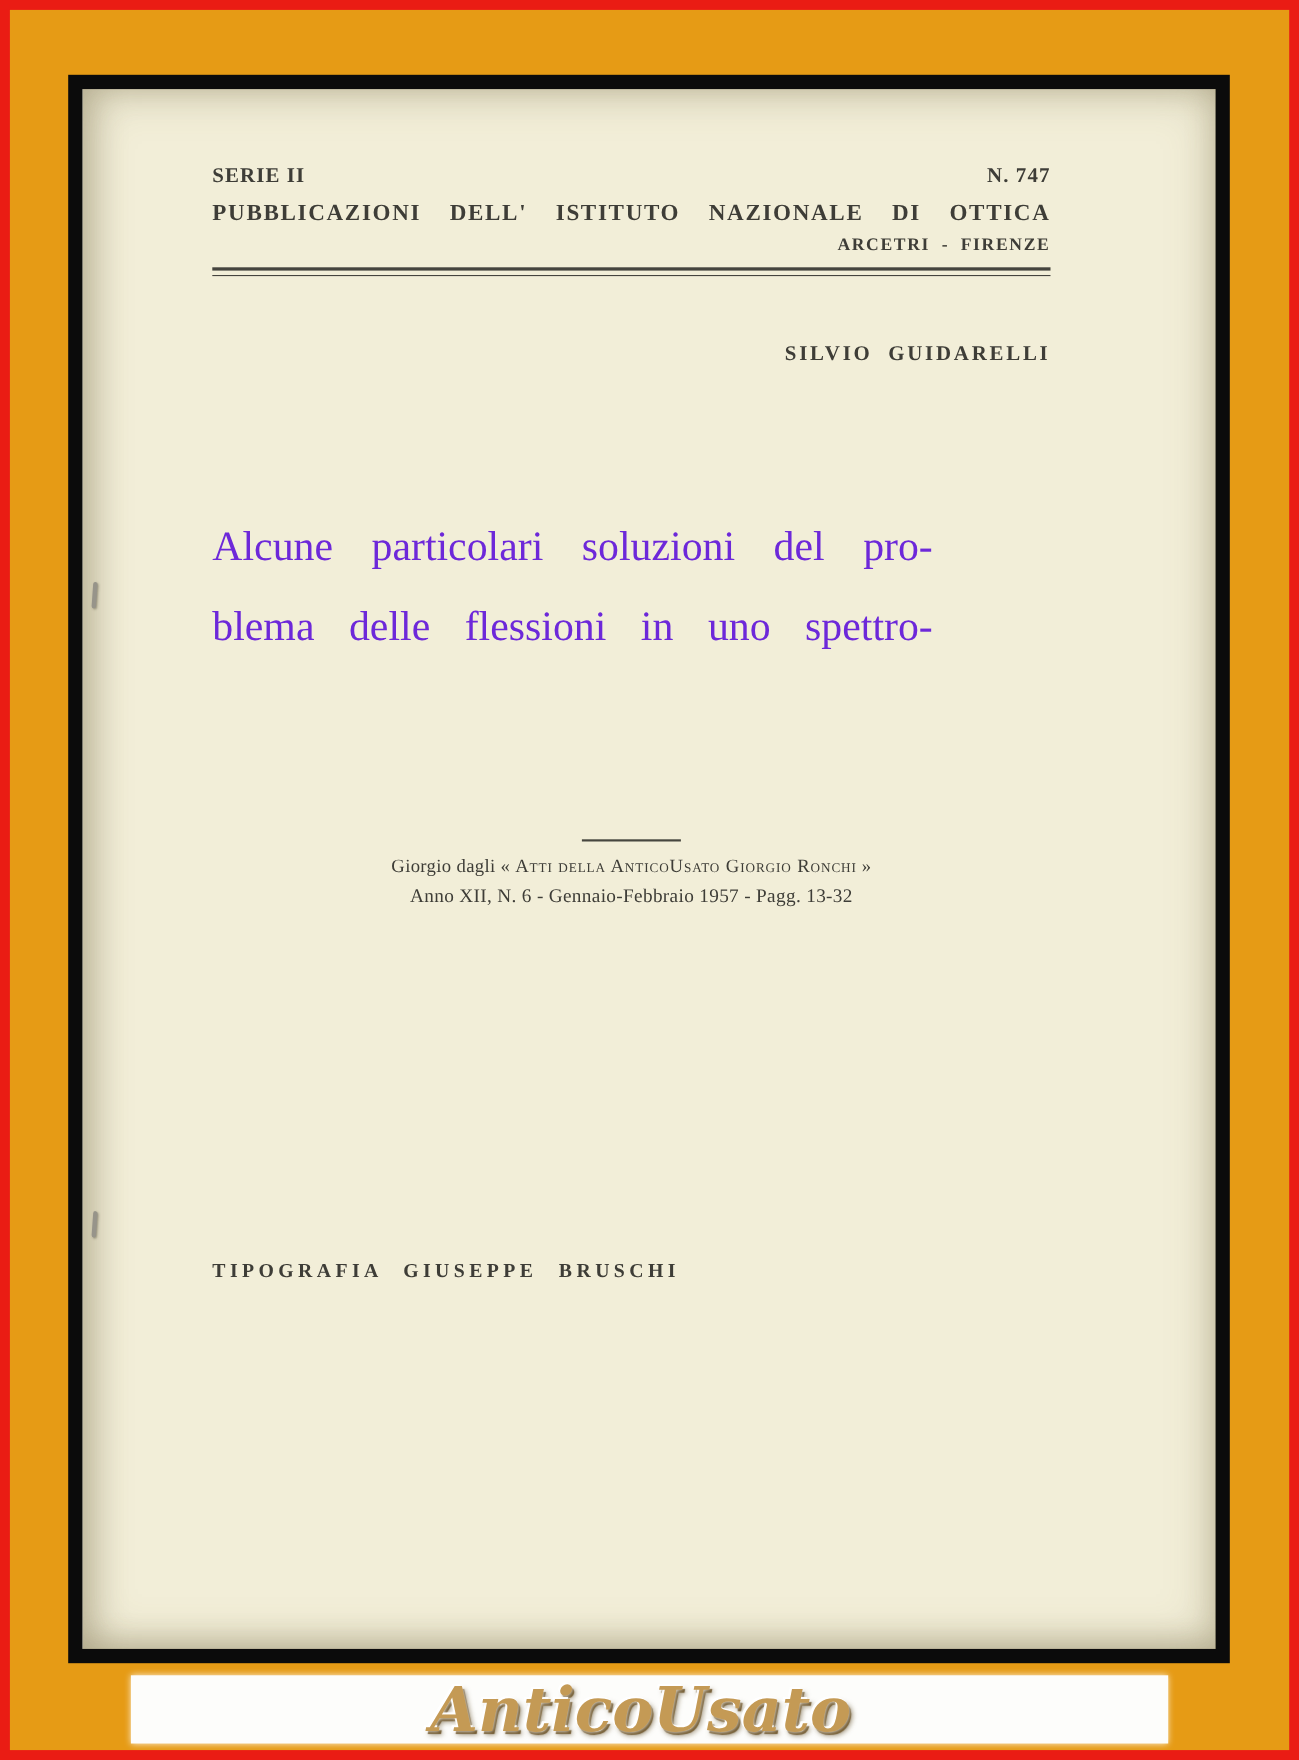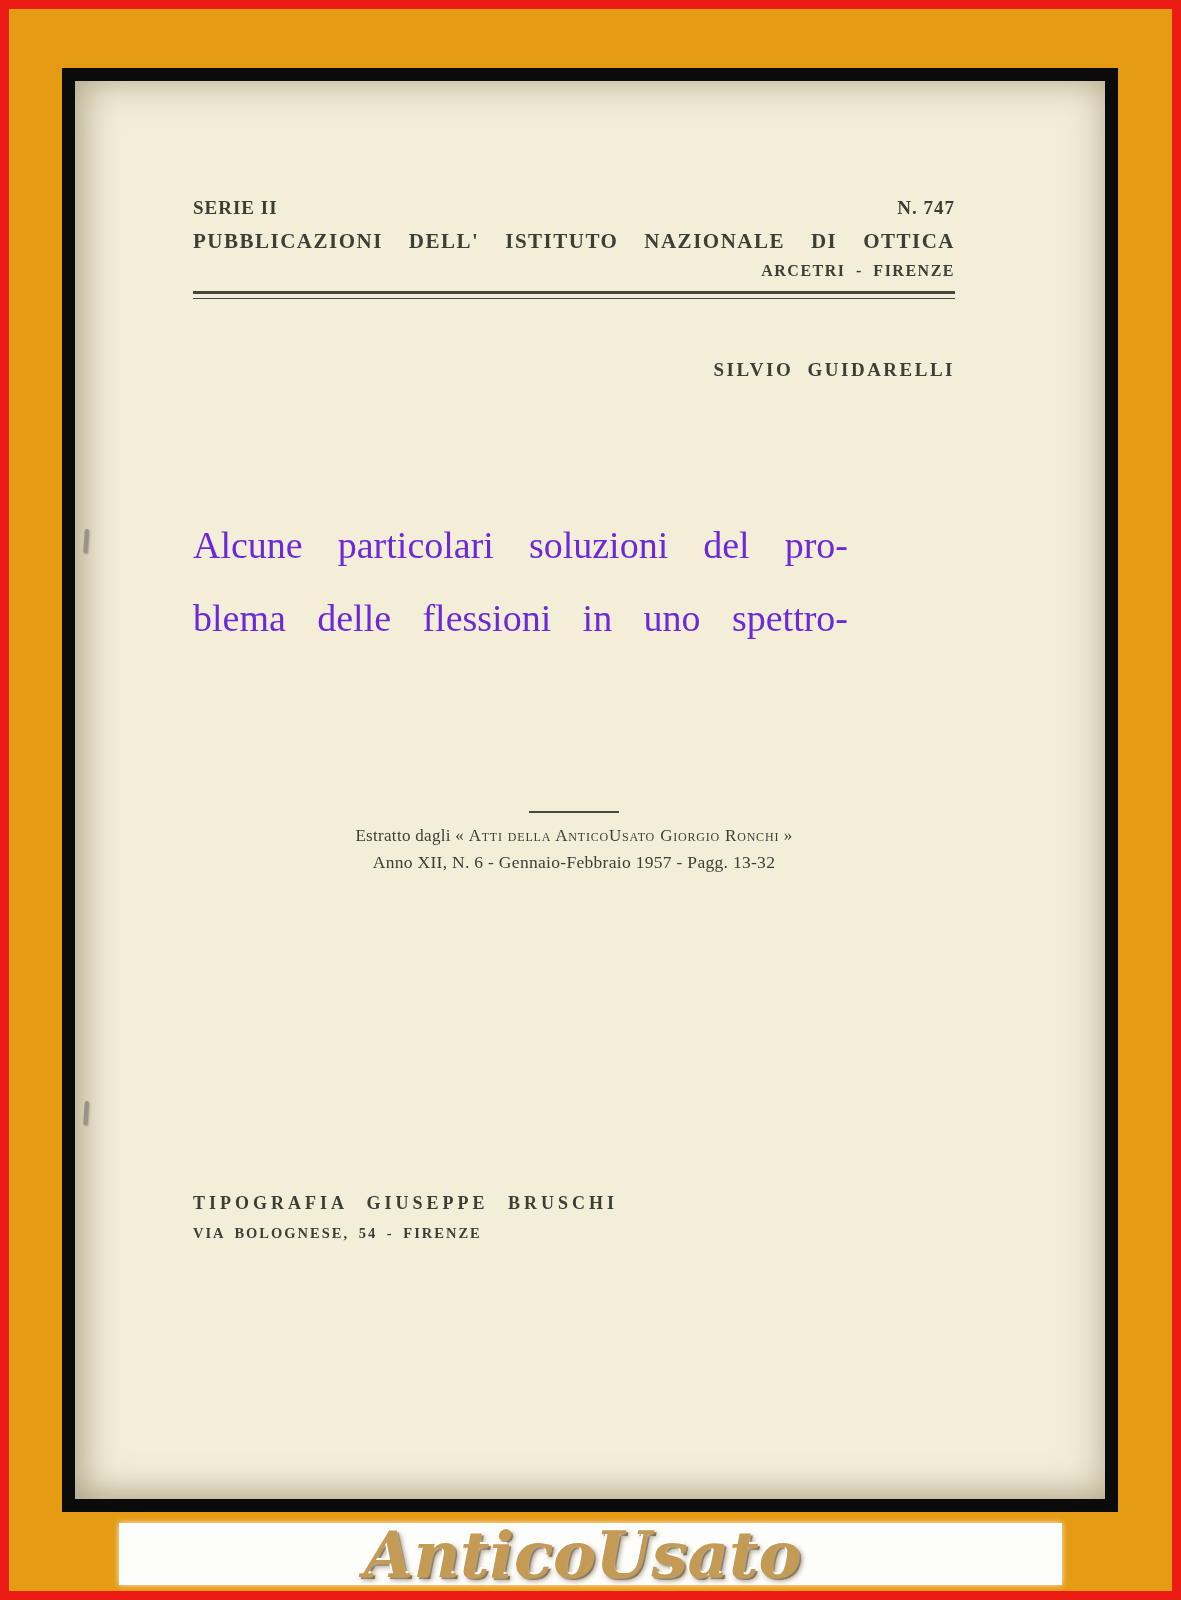--- a/index.html
+++ b/index.html
@@ -48,21 +48,21 @@
     transform:rotate(4deg);
     box-shadow:1px 1px 2px rgba(60,55,40,.4);
   }
   .staple.s1 { top:448px; }
   .staple.s2 { top:1020px; }
 
   
   .header-row {
     display:flex;
     justify-content:space-between;
-    padding-top:116px;
+    padding-top:68px;
     font-size:19px;
     font-weight:bold;
     letter-spacing:1px;
   }
   .institute {
     margin-top:10px;
     font-size:21px;
     font-weight:bold;
     letter-spacing:1.5px;
     text-align:justify;
@@ -154,21 +154,21 @@
     box-shadow:0 0 6px rgba(255,255,255,.8);
   }
   .watermark {
     position:absolute;
     left:0; right:16px;
     bottom:0px;
     text-align:center;
     font-family:"DejaVu Serif", serif;
     font-style:italic;
     font-weight:bold;
-    font-size:64px;
+    font-size:56px;
     line-height:72px;
     color: var(--watermark-gold, #c49a55);
     text-shadow:
       0 0 4px #ffffff,
       -2px -2px 0 rgba(255,255,255,.95),
       2px 2px 1px #6b5226,
       3px 3px 5px rgba(90,70,30,.55);
   }
 </style>
 </head>
@@ -192,27 +192,26 @@
 
       <div class="author">SILVIO GUIDARELLI</div>
 
       <div class="title-block">
         <div class="title-line">Alcune particolari soluzioni del pro-</div>
         <div class="title-line">blema delle flessioni in uno spettro-</div>
       </div>
 
       <div class="extract">
         <div class="extract-rule"></div>
-        <div class="extract-line1"><span>Estratto dagli « </span><span class="sc">Atti della AnticoUsato Giorgio Ronchi</span><span> »</span></div>
+        <div class="extract-line1"><span>Giorgio dagli « </span><span class="sc">Atti della AnticoUsato Giorgio Ronchi</span><span> »</span></div>
         <div class="extract-line2">Anno XII, N. 6 - Gennaio-Febbraio 1957 - Pagg. 13-32</div>
       </div>
 
       <div class="printer-block">
         <div class="printer">TIPOGRAFIA GIUSEPPE BRUSCHI</div>
-        <div class="printer-address">VIA BOLOGNESE, 54 - FIRENZE</div>
       </div>
 
     </div>
   </div>
 
   <div class="bottom-strip"></div>
   <div class="watermark">AnticoUsato</div>
 </div>
 
 </body></html>

